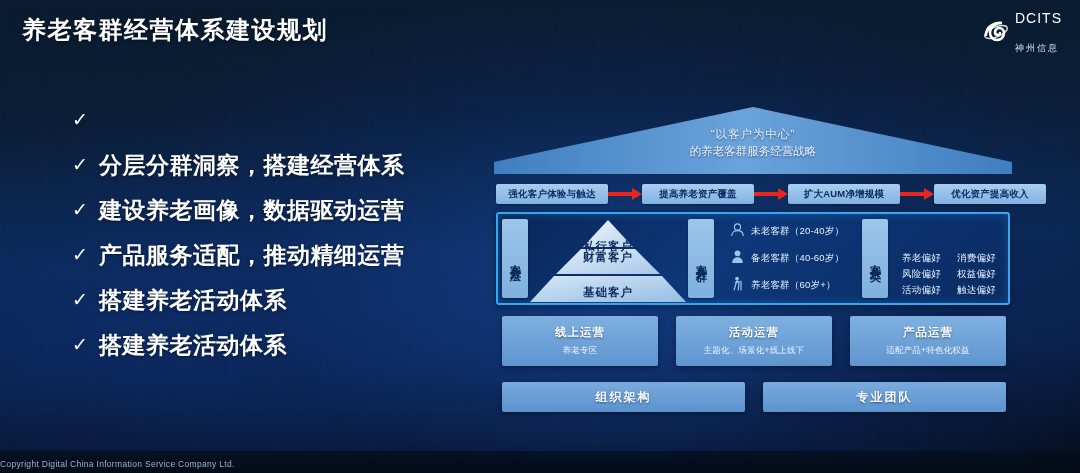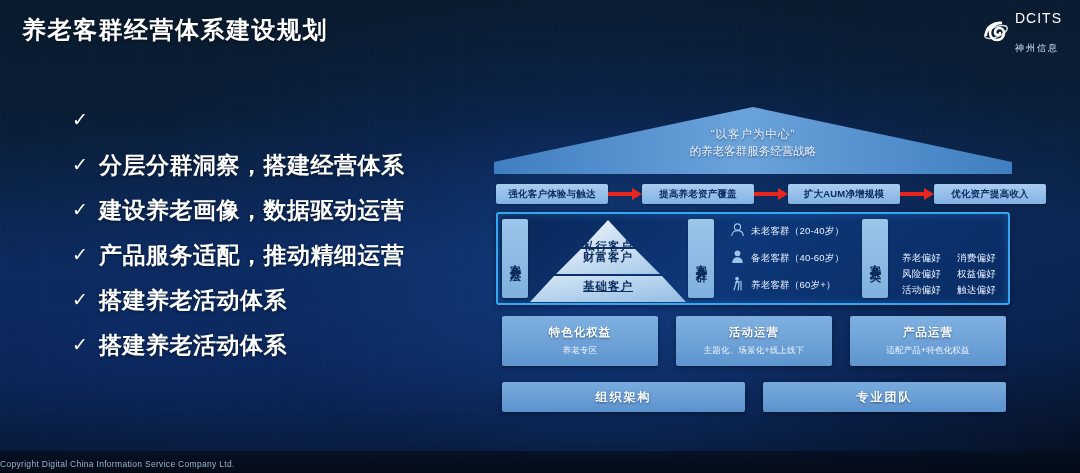--- a/index.html
+++ b/index.html
@@ -104,21 +104,21 @@
     box-shadow:0 1px 2px rgba(0,0,0,.35);
   }
   .pyr-wrap{ position:relative; width:160px; height:85px; }
   .pyr-wrap svg{ position:absolute; left:0; top:0; }
   .pyr-lbl{
     position:absolute; width:160px; text-align:center;
     color:#0d2d5e; font-size:11.5px; font-weight:bold; letter-spacing:1px;
   }
   .pyr-l1{ top:21px; }
   .pyr-l2{ top:32px; }
-  .pyr-l3{ top:61px;text-decoration:underline; }
+  .pyr-l3{ top:67px; }
 
   .seg-col{ width:140px; display:flex; flex-direction:column; justify-content:space-around; padding-left:8px;margin-left:8px; }
   .seg-item{ display:flex; align-items:center; gap:6px; }
   .seg-item svg{ flex:0 0 auto; }
   .seg-txt{ color:#e7f1ff; font-size:9.5px; letter-spacing:.2px; white-space:nowrap; }
 
   .pref-grid{
     flex:1 1 auto; display:grid;
     grid-template-columns:1fr 1fr; grid-template-rows:1fr 1fr 1fr;
     align-items:center; justify-items:center; padding-left:6px;margin-top:32px;
@@ -312,21 +312,21 @@
         <span class="pref">消费偏好</span>
         <span class="pref">风险偏好</span>
         <span class="pref">权益偏好</span>
         <span class="pref">活动偏好</span>
         <span class="pref">触达偏好</span>
       </div>
     </div>
 
     <div class="op-row">
       <div class="op-box">
-        <span class="op-t">特色化权益</span>
+        <span class="op-t">线上运营</span>
         <span class="op-s">养老专区</span>
       </div>
       <div class="op-box">
         <span class="op-t">活动运营</span>
         <span class="op-s">主题化、场景化+线上线下</span>
       </div>
       <div class="op-box">
         <span class="op-t">产品运营</span>
         <span class="op-s">适配产品+特色化权益</span>
       </div>

